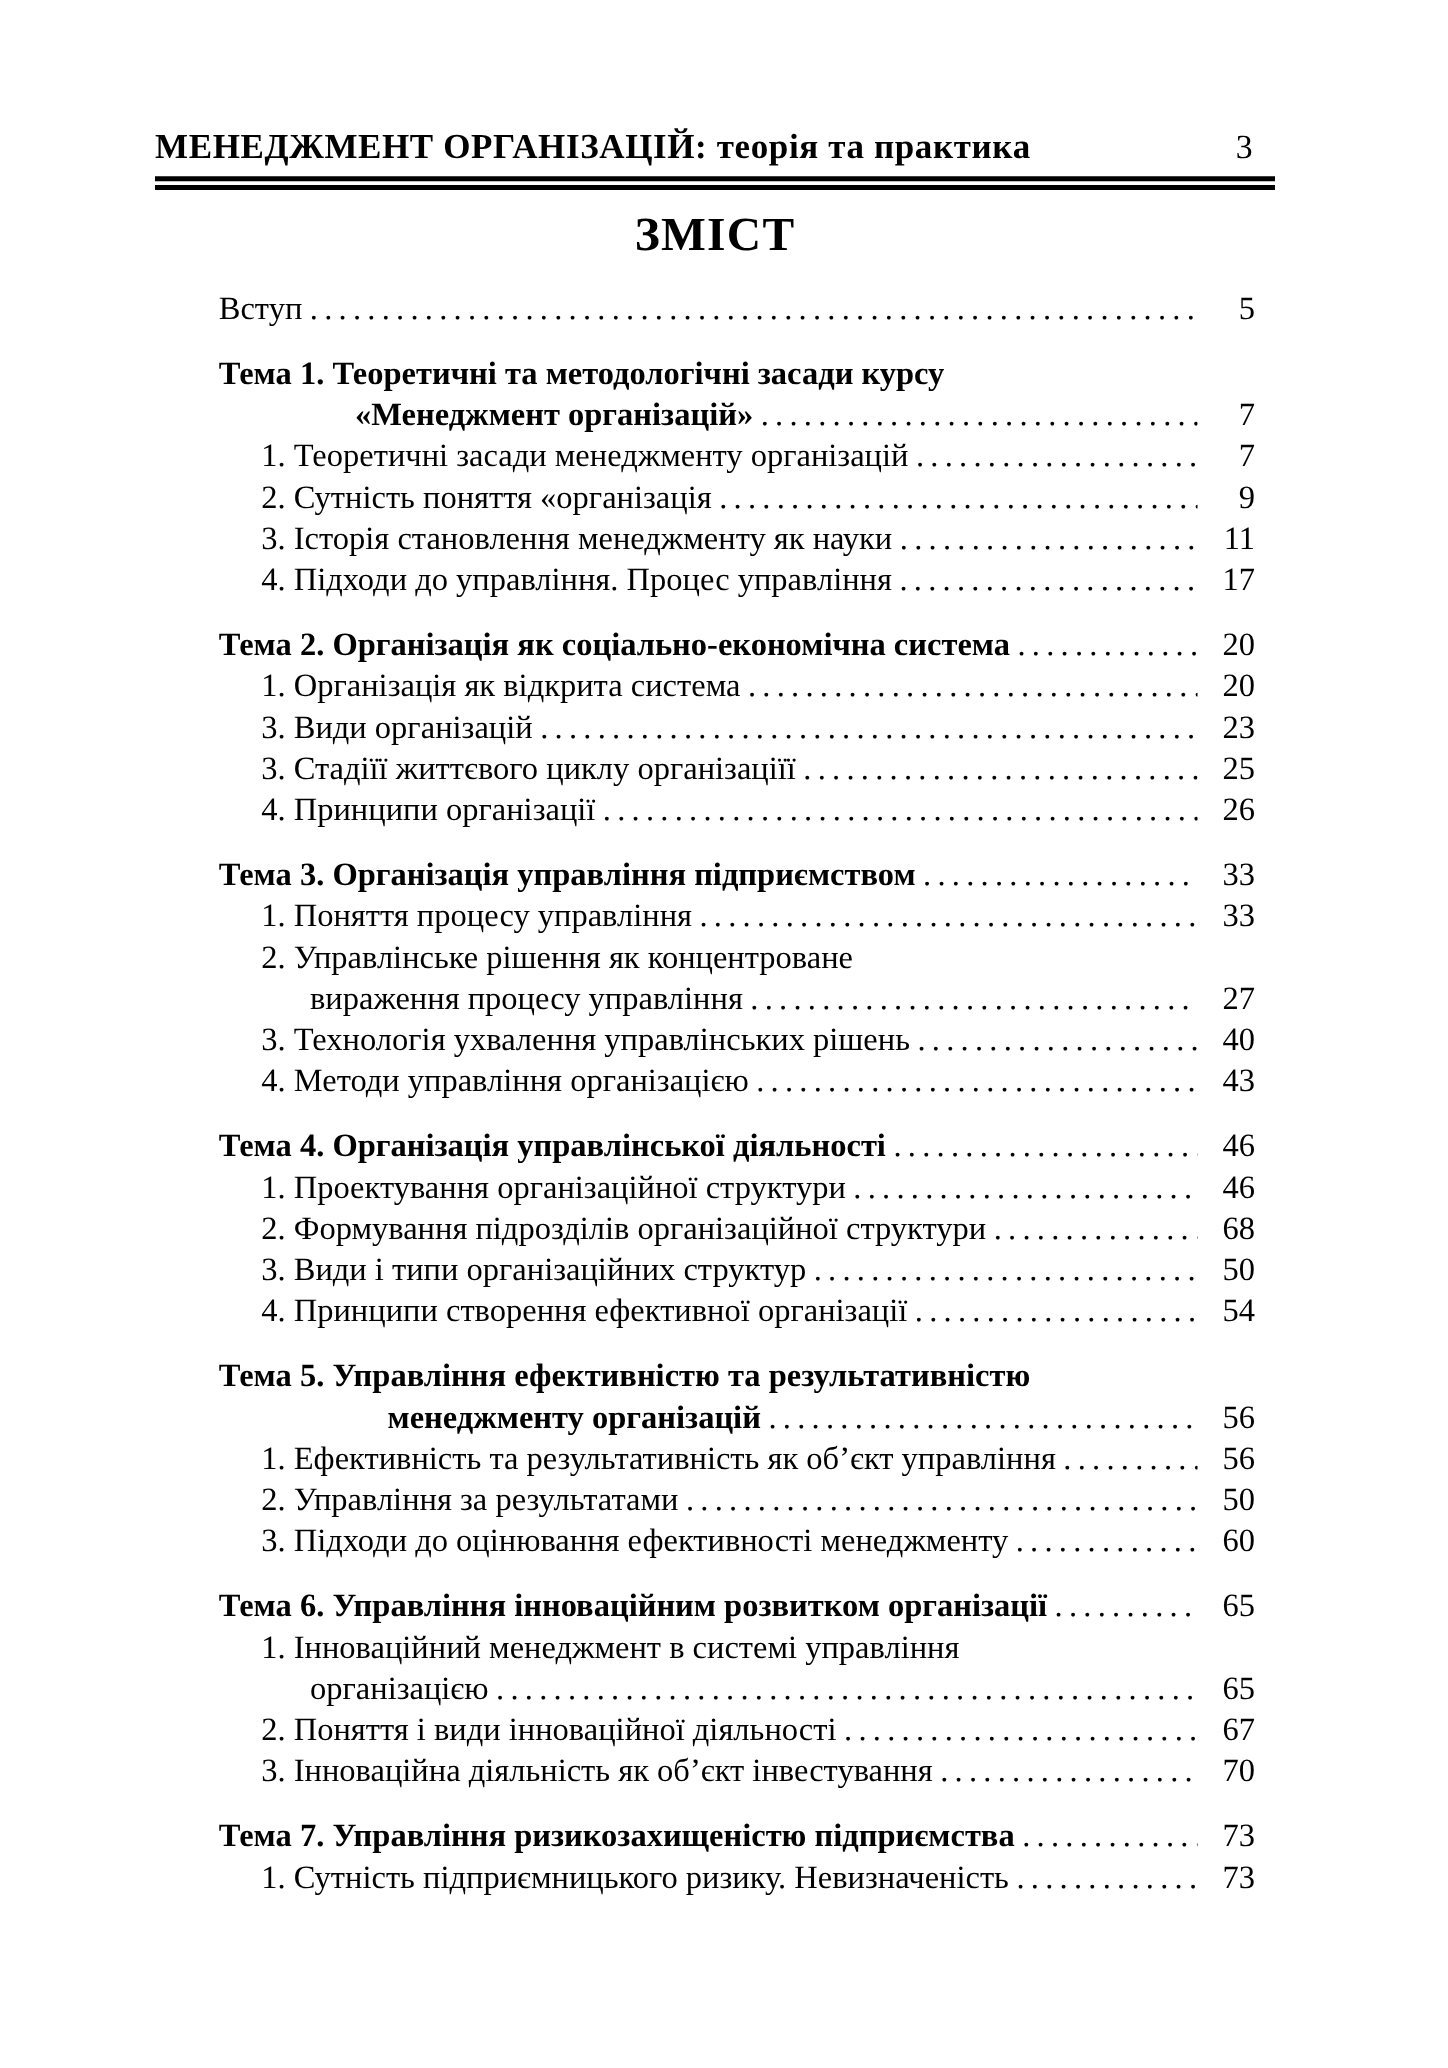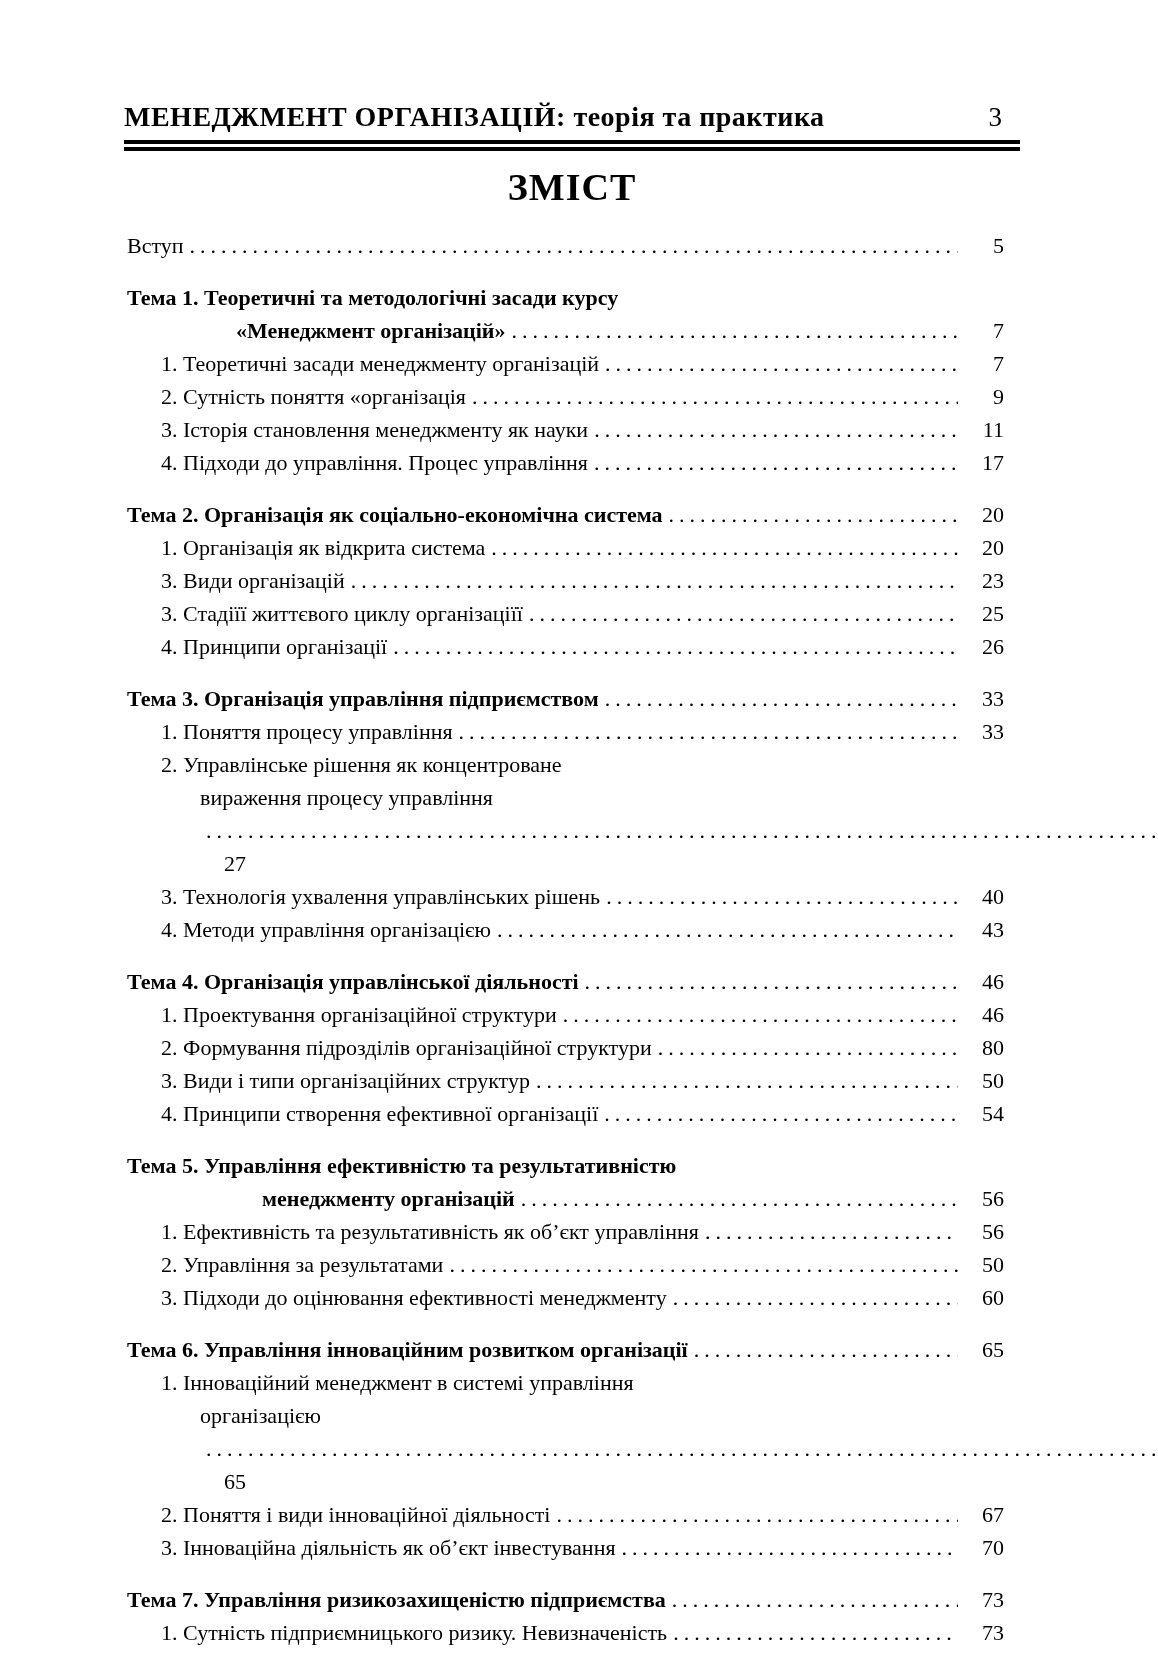--- a/index.html
+++ b/index.html
@@ -51,33 +51,34 @@
     margin: 18px 0 0 0;
     text-align: center;
     font-size: 38px;
     font-weight: bold;
     letter-spacing: 1px;
     line-height: 36px;
   }
   
   .toc {
     margin-top: 24px;
-    font-size: 22px;
+    font-size: 26px;
+    margin-left: 48px;
   }
   .toc-row {
     display: flex;
     align-items: baseline;
     line-height: 33px;
     padding-right: 16px; 
   }
   .toc-row.gap { margin-top: 19px; }
   .toc-row.bold .t { font-weight: bold; }
   .indent-base      { padding-left: 3px;   }
   .indent-item      { padding-left: 37px;  }
-  .indent-item-cont { padding-left: 76px; flex-direction: column;  }
+  .indent-item-cont { padding-left: 76px;  }
   .indent-tema-cont   { padding-left: 112px; }
   .indent-tema-cont-2 { padding-left: 138px; }
   .toc-row .t { white-space: nowrap; }
   .dots {
     flex: 1;
     overflow: hidden;
     white-space: nowrap;
     padding-left: 6px;
     letter-spacing: 5px;
     color: #000;
@@ -202,21 +203,21 @@
     <span class="page-num">46</span>
   </div>
         <div class="toc-row indent-item">
     <span class="t">1. Проектування організаційної структури</span>
     <span class="dots">................................................................................................................................................................</span>
     <span class="page-num">46</span>
   </div>
         <div class="toc-row indent-item">
     <span class="t">2. Формування підрозділів організаційної структури</span>
     <span class="dots">................................................................................................................................................................</span>
-    <span class="page-num">80</span>
+    <span class="page-num">68</span>
   </div>
         <div class="toc-row indent-item">
     <span class="t">3. Види і типи організаційних структур</span>
     <span class="dots">................................................................................................................................................................</span>
     <span class="page-num">50</span>
   </div>
         <div class="toc-row indent-item">
     <span class="t">4. Принципи створення ефективної організації</span>
     <span class="dots">................................................................................................................................................................</span>
     <span class="page-num">54</span>

